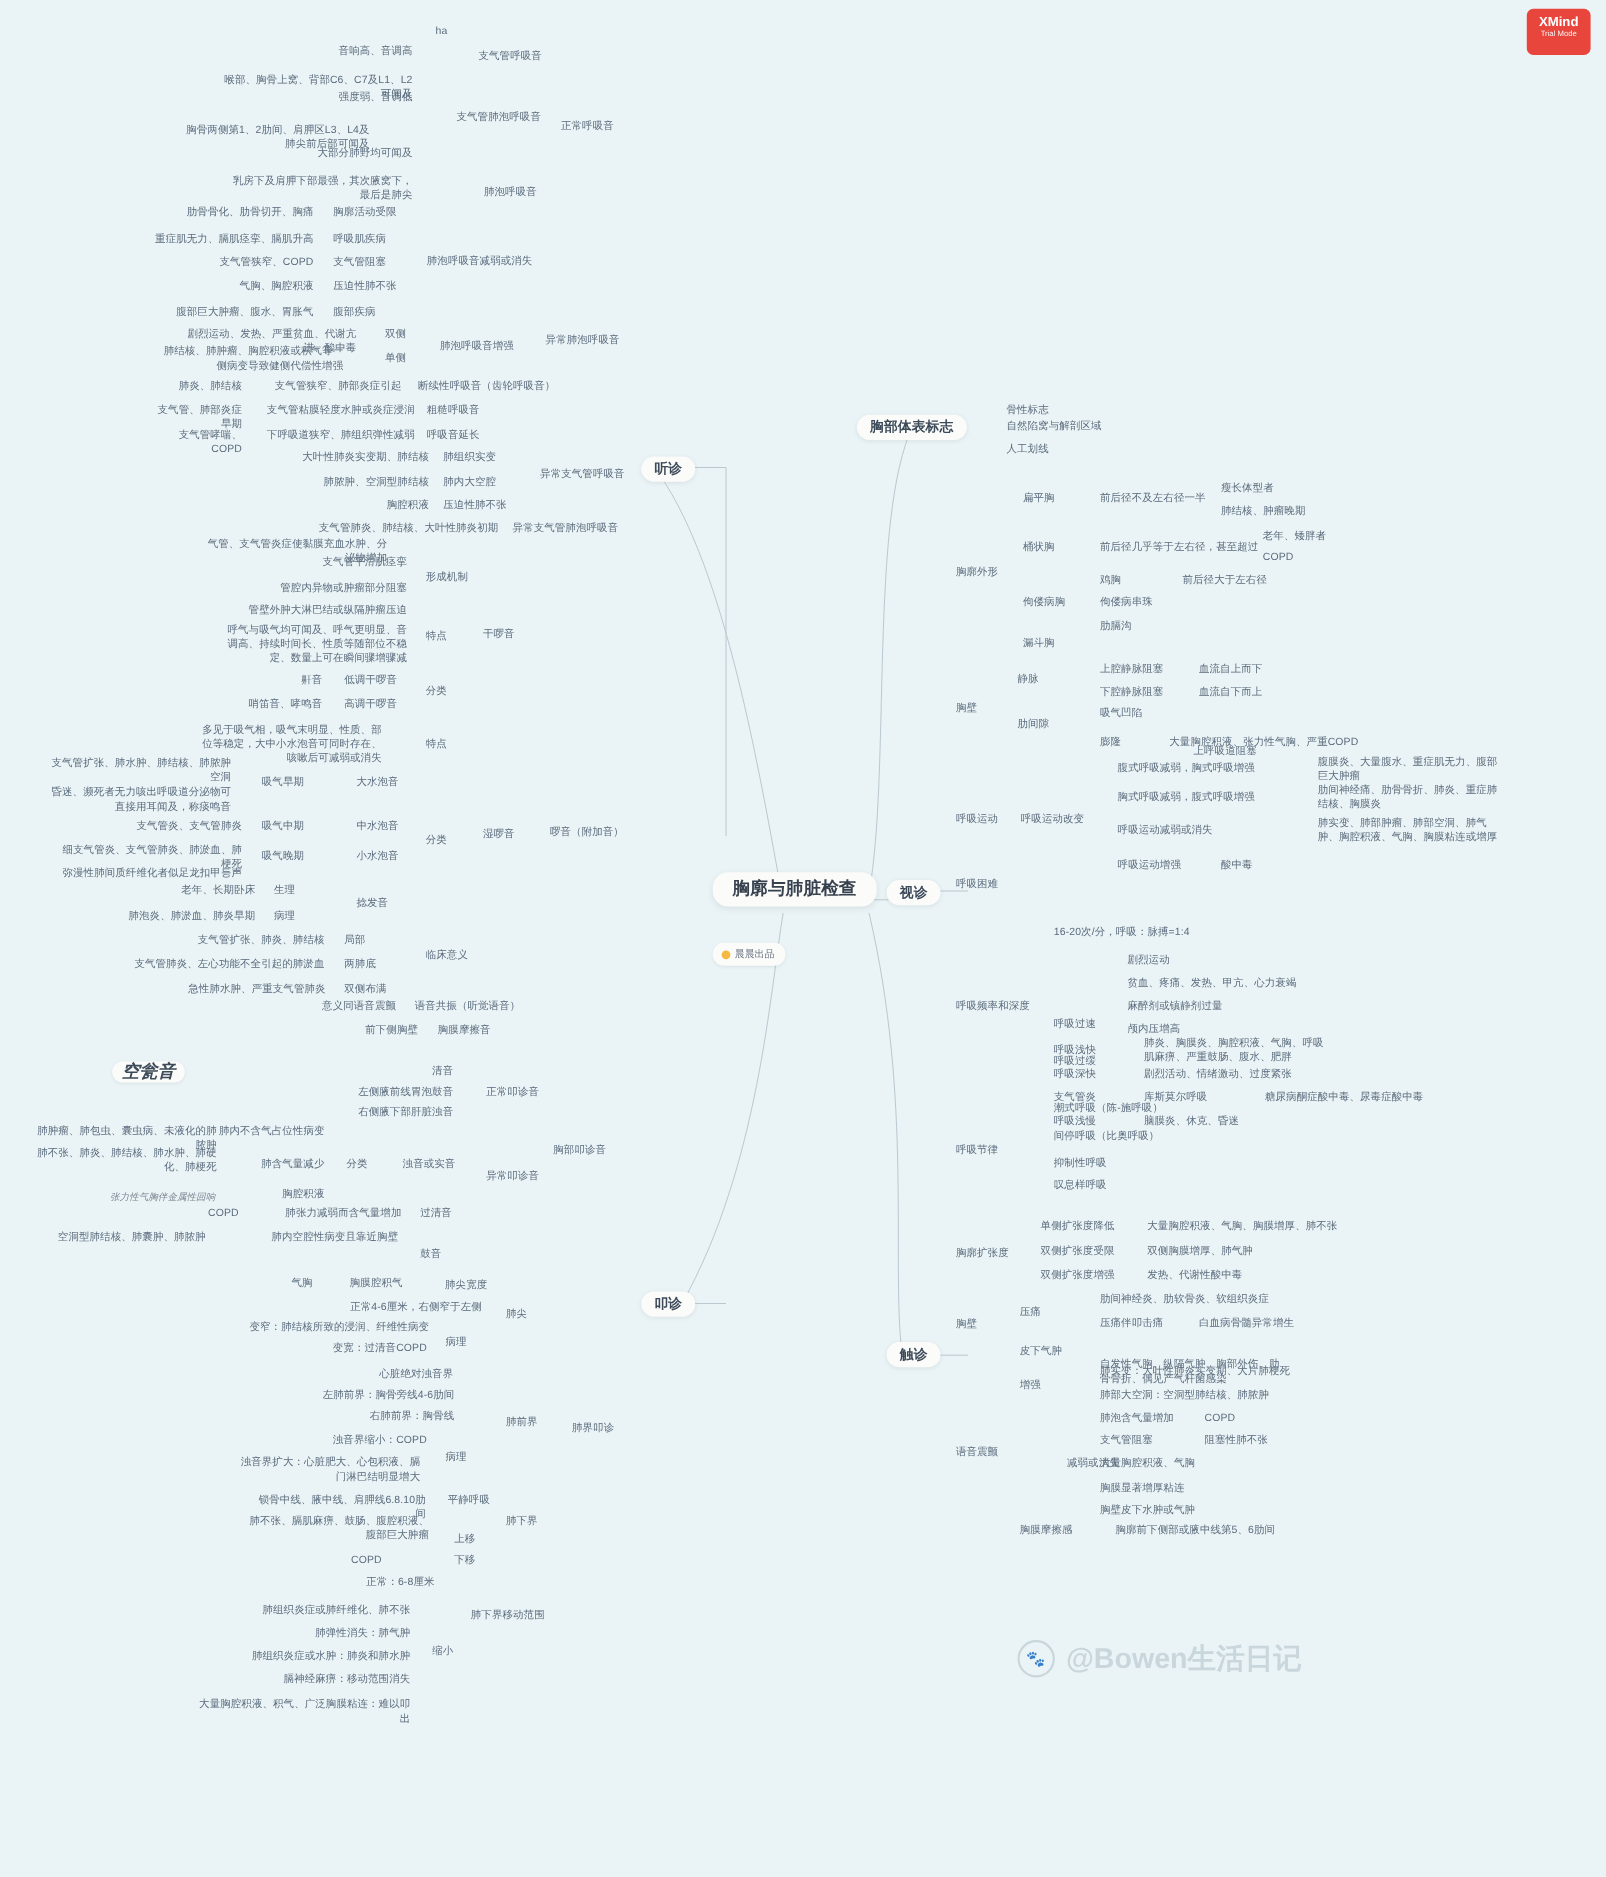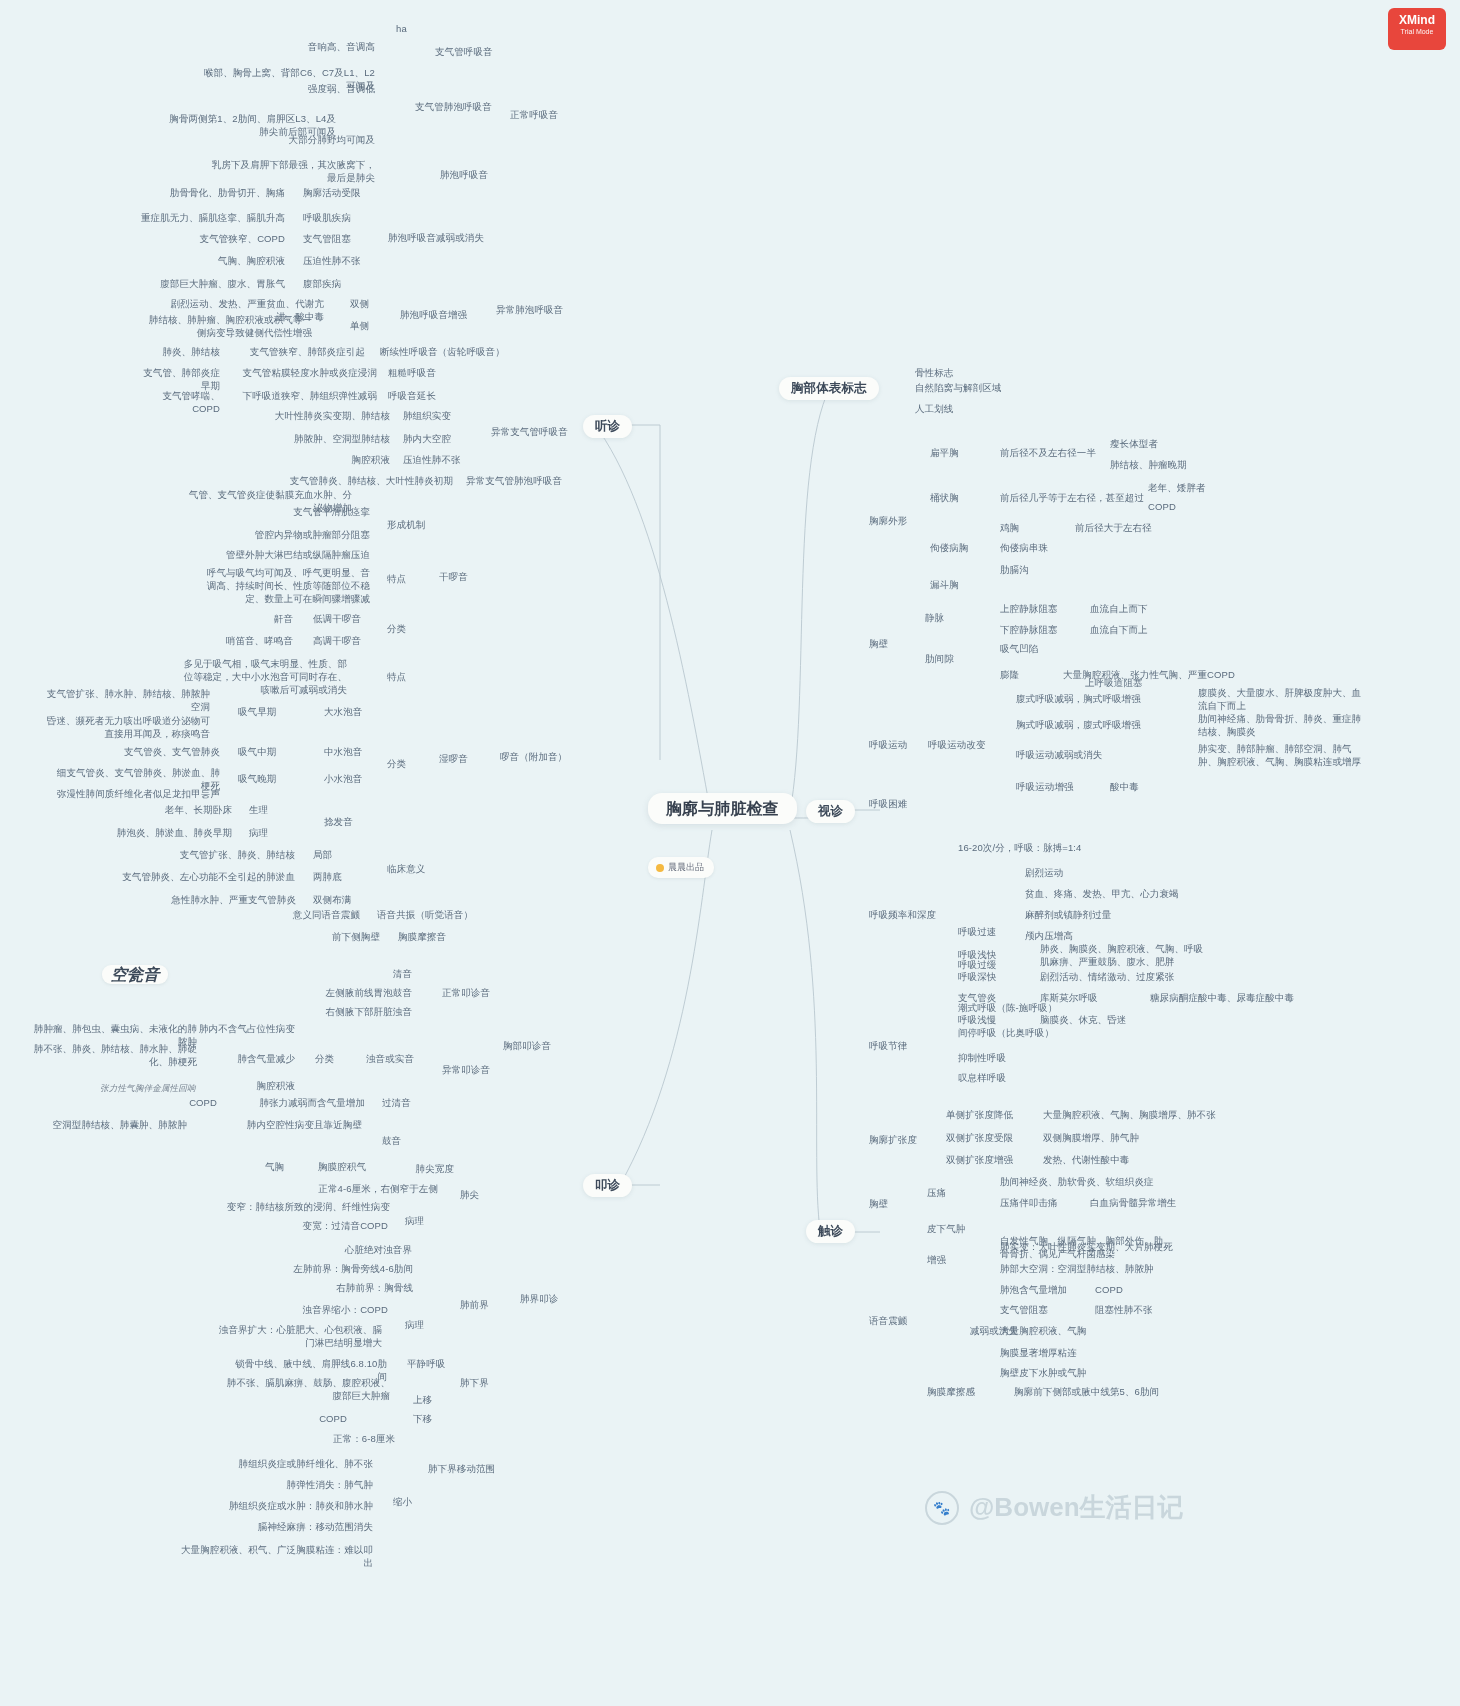--- a/index.html
+++ b/index.html
@@ -264,21 +264,21 @@
   <div class="node" style="left:1090px;top:623px;">血流自下而上</div>
   <div class="node" style="left:925px;top:652px;">肋间隙</div>
   <div class="node" style="left:1000px;top:642px;">吸气凹陷</div>
   <div class="node" style="left:1085px;top:642px;margin-top:34px;">上呼吸道阻塞</div>
   <div class="node" style="left:1000px;top:668px;">膨隆</div>
   <div class="node" style="left:1063px;top:668px;">大量胸腔积液、张力性气胸、严重COPD</div>
 
   <div class="node" style="left:869px;top:738px;">呼吸运动</div>
   <div class="node" style="left:928px;top:738px;">呼吸运动改变</div>
   <div class="node" style="left:1016px;top:692px;">腹式呼吸减弱，胸式呼吸增强</div>
-  <div class="node wrap170" style="left:1198px;top:686px;">腹膜炎、大量腹水、肝脾极度肿大、血流自下而上</div>
+  <div class="node wrap170" style="left:1198px;top:686px;">腹膜炎、大量腹水、重症肌无力、腹部巨大肿瘤</div>
   <div class="node" style="left:1016px;top:718px;">胸式呼吸减弱，腹式呼吸增强</div>
   <div class="node wrap170" style="left:1198px;top:712px;">肋间神经痛、肋骨骨折、肺炎、重症肺结核、胸膜炎</div>
   <div class="node" style="left:1016px;top:748px;">呼吸运动减弱或消失</div>
   <div class="node wrap170" style="left:1198px;top:742px;">肺实变、肺部肿瘤、肺部空洞、肺气肿、胸腔积液、气胸、胸膜粘连或增厚</div>
   <div class="node" style="left:1016px;top:780px;">呼吸运动增强</div>
   <div class="node" style="left:1110px;top:780px;">酸中毒</div>
   <div class="node" style="left:869px;top:797px;">呼吸困难</div>
 
   <div class="node" style="left:869px;top:908px;">呼吸频率和深度</div>
   <div class="node" style="left:958px;top:841px;">16-20次/分，呼吸：脉搏=1:4</div>
@@ -353,27 +353,27 @@
   <div class="node right" style="left:175px;top:1096px;width:42px;">COPD</div>
   <div class="node" style="left:382px;top:1134px;">鼓音</div>
   <div class="node right wrap170" style="left:190px;top:1118px;">肺内空腔性病变且靠近胸壁</div>
   <div class="node right wrap170" style="left:15px;top:1118px;">空洞型肺结核、肺囊肿、肺脓肿</div>
   <div class="node" style="left:265px;top:1160px;">气胸</div>
   <div class="node" style="left:318px;top:1160px;">胸膜腔积气</div>
   <div class="node note" style="left:100px;top:1082px;">张力性气胸伴金属性回响</div>
 
   <div class="node" style="left:520px;top:1292px;">肺界叩诊</div>
   <div class="node" style="left:460px;top:1188px;">肺尖</div>
-  <div class="node right" style="left:344px;top:1162px;width:110px;">肺尖宽度</div>
+  <div class="node right" style="left:333px;top:1162px;width:110px;">肺尖宽度</div>
   <div class="node right" style="left:310px;top:1182px;width:128px;">正常4-6厘米，右侧窄于左侧</div>
   <div class="node" style="left:405px;top:1214px;">病理</div>
   <div class="node right wrap170" style="left:218px;top:1200px;">变窄：肺结核所致的浸润、纤维性病变</div>
   <div class="node right" style="left:275px;top:1219px;width:113px;">变宽：过清音COPD</div>
 
-  <div class="node" style="left:460px;top:1286px;margin-top:12px;">肺前界</div>
+  <div class="node" style="left:460px;top:1286px;">肺前界</div>
   <div class="node right" style="left:290px;top:1243px;width:122px;">心脏绝对浊音界</div>
   <div class="node right" style="left:285px;top:1262px;width:128px;">左肺前界：胸骨旁线4-6肋间</div>
   <div class="node right" style="left:300px;top:1281px;width:113px;">右肺前界：胸骨线</div>
   <div class="node" style="left:405px;top:1318px;">病理</div>
   <div class="node right" style="left:278px;top:1303px;width:110px;">浊音界缩小：COPD</div>
   <div class="node right wrap170" style="left:210px;top:1323px;">浊音界扩大：心脏肥大、心包积液、膈门淋巴结明显增大</div>
 
   <div class="node" style="left:460px;top:1376px;">肺下界</div>
   <div class="node" style="left:407px;top:1357px;">平静呼吸</div>
   <div class="node right" style="left:232px;top:1357px;width:155px;">锁骨中线、腋中线、肩胛线6.8.10肋间</div>

